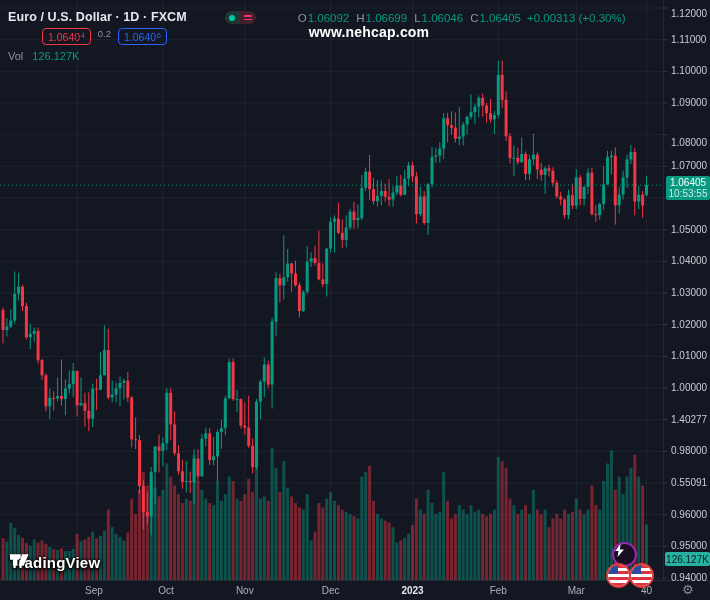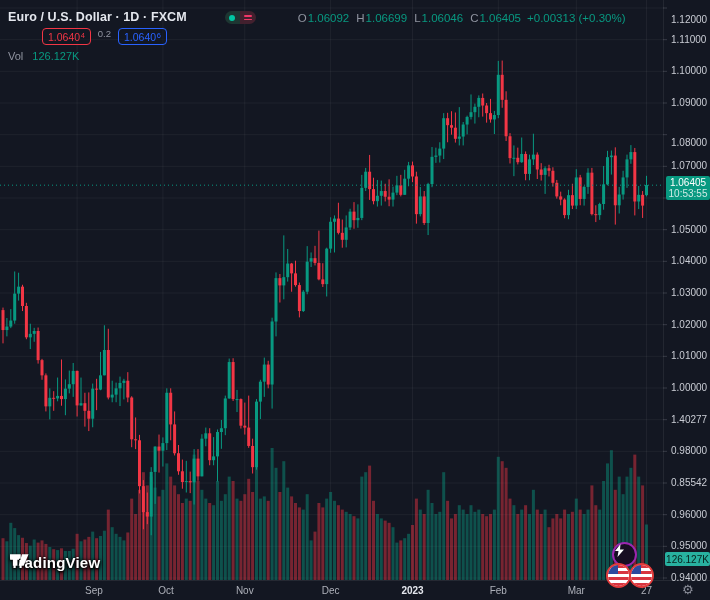--- a/index.html
+++ b/index.html
@@ -1010,20 +1010,21 @@
           <span>1.0640</span>
           <sup>6</sup>
         </span>
     </div>
     <div class="legend-row3">
       <span class="vol-lbl">Vol</span>
       <span class="vol-val">126.127K</span>
     </div>
   </div>
 
+  <div class="watermark">www.nehcap.com</div>
 
   <div class="price-badge">
     <span>1.06405</span>
     <span class="cd">10:53:55</span>
   </div>
   <div class="vol-badge">
     <span>126.127K</span>
   </div>
 
   <div class="gear">⚙</div>
@@ -1045,39 +1046,39 @@
     <span class="flag">
         <span class="stripes"></span>
         <span class="canton"></span>
       </span>
     <span class="flag">
         <span class="stripes"></span>
         <span class="canton"></span>
       </span>
   </div>
 
-<div class="price-tick" style="top: 14px;">1.12000</div>
+<div class="price-tick" style="top: 8px;">1.12000</div>
     <div class="price-tick" style="top: 33.6667px;">1.11000</div>
     <div class="price-tick" style="top: 65.3333px;">1.10000</div>
     <div class="price-tick" style="top: 97px;">1.09000</div>
     <div class="price-tick" style="top: 128.667px; margin-top: 8px;">1.08000</div>
     <div class="price-tick" style="top: 160.333px;">1.07000</div>
     <div class="price-tick" style="top: 223.667px;">1.05000</div>
     <div class="price-tick" style="top: 255.333px;">1.04000</div>
     <div class="price-tick" style="top: 287px;">1.03000</div>
     <div class="price-tick" style="top: 318.667px;">1.02000</div>
     <div class="price-tick" style="top: 350.333px;">1.01000</div>
     <div class="price-tick" style="top: 382px;">1.00000</div>
     <div class="price-tick" style="top: 413.667px;">1.40277</div>
     <div class="price-tick" style="top: 445.333px;">0.98000</div>
-    <div class="price-tick" style="top: 477px;">0.85542</div>
+    <div class="price-tick" style="top: 477px;">0.55091</div>
     <div class="price-tick" style="top: 508.667px;">0.96000</div>
     <div class="price-tick" style="top: 540.333px;">0.95000</div>
     <div class="price-tick" style="top: 572px;">0.94000</div>
     <div class="time-tick" style="left: 94px; text-align: center;">Sep</div>
     <div class="time-tick" style="left: 166px;">Oct</div>
     <div class="time-tick" style="left: 244.8px;">Nov</div>
     <div class="time-tick" style="left: 330.6px;">Dec</div>
     <div class="time-tick year" style="left: 412.5px;">2023</div>
     <div class="time-tick" style="left: 498.3px;">Feb</div>
     <div class="time-tick" style="left: 576.3px;">Mar</div>
-    <div class="time-tick" style="left: 646.5px;">27</div>
+    <div class="time-tick" style="left: 646.5px;">40</div>
   </div>
 
 </body></html>

